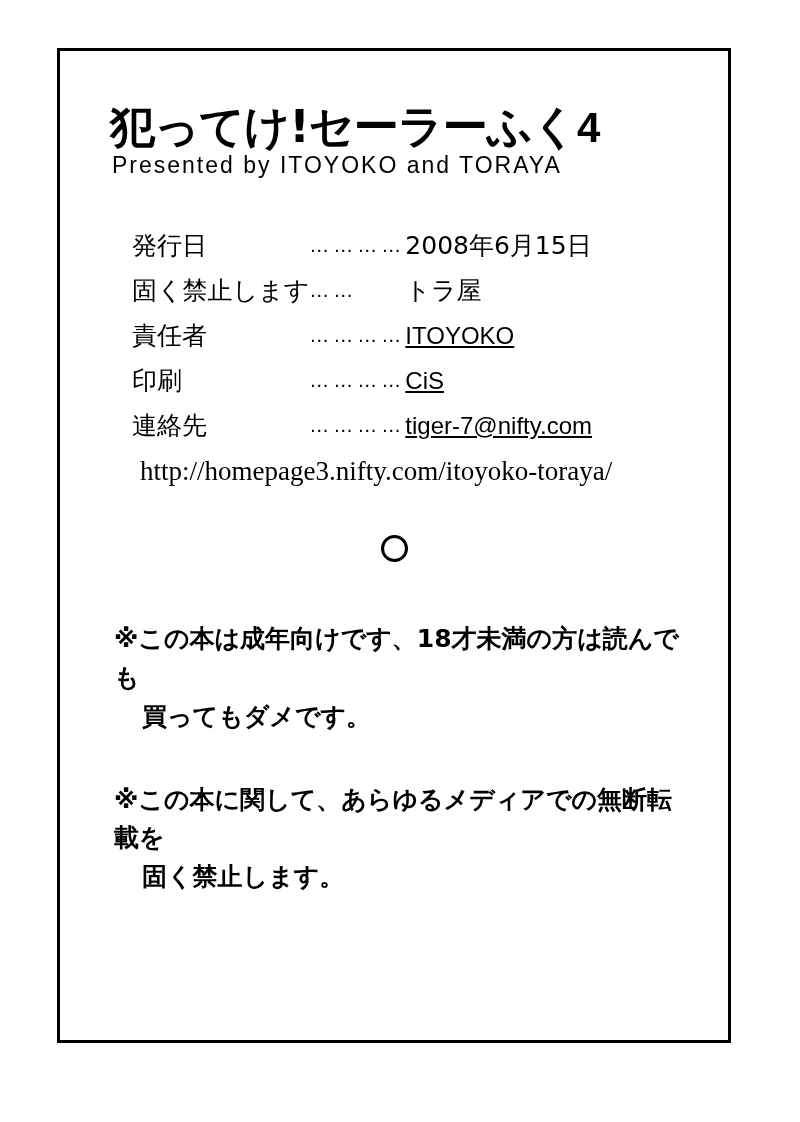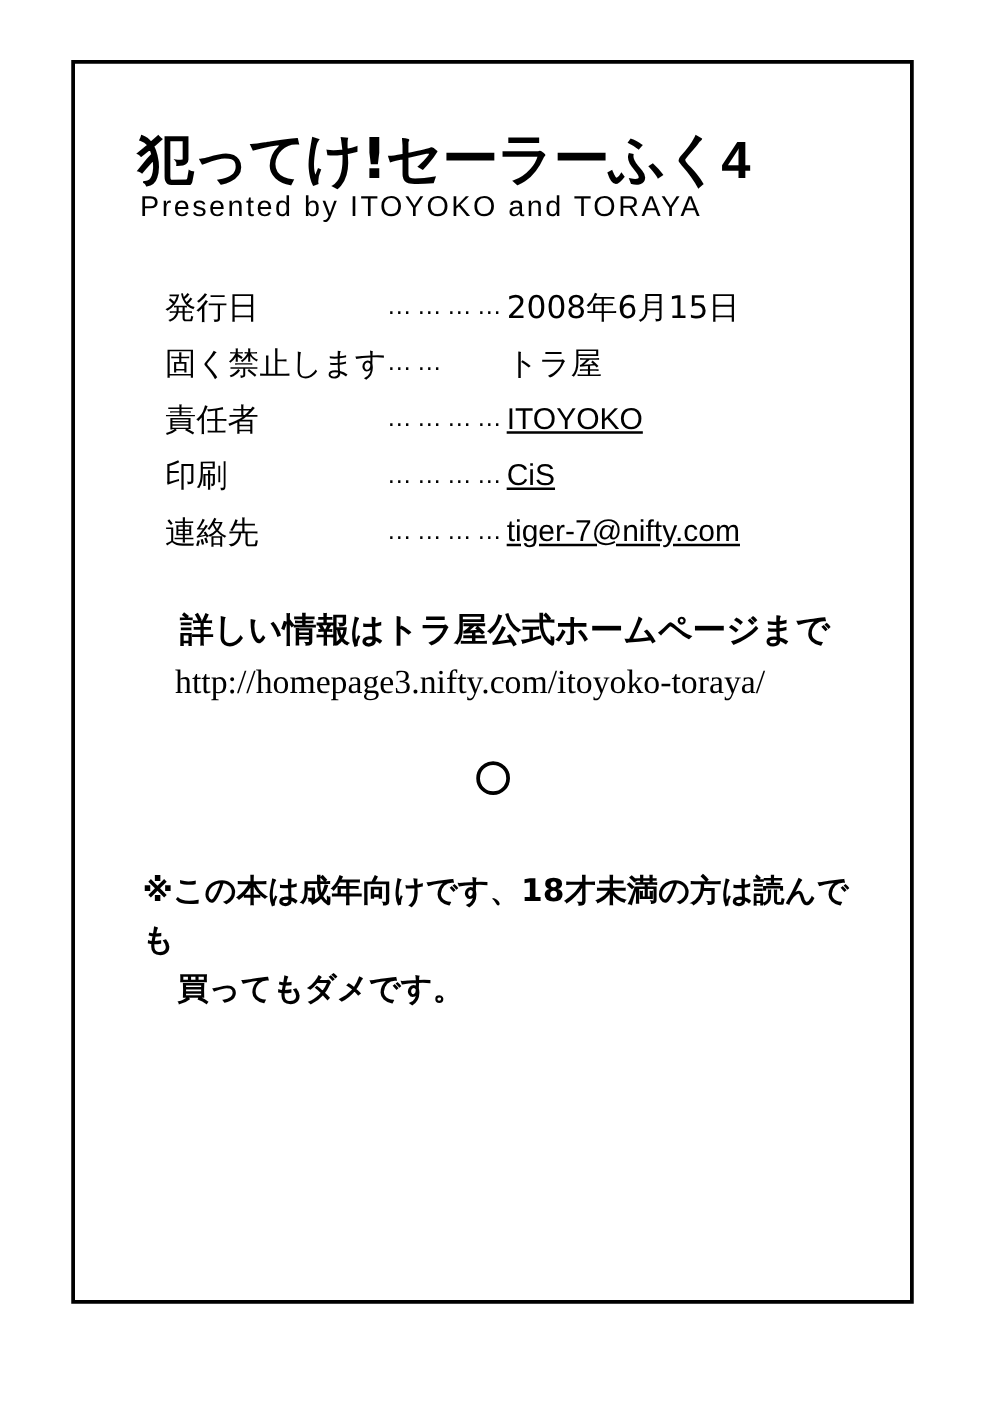--- a/index.html
+++ b/index.html
@@ -184,29 +184,32 @@
             <td class="c-value latin">CiS</td>
           </tr>
           <tr>
             <td class="c-label">連絡先</td>
             <td class="c-dots">…………</td>
             <td class="c-value latin">tiger-7@nifty.com</td>
           </tr>
         </tbody>
       </table>
 
-      <div class="hp-line">詳しい情報はトラ屋公式ホームページまで</div>
       <div class="hp-url">http://homepage3.nifty.com/itoyoko-toraya/</div>
 
       <div class="divider">
         <div class="circle"></div>
       </div>
 
       <div class="notes">
         <div class="note">
           <span>※この本は成年向けです、18才未満の方は読んでも</span>
           <span class="l2">買ってもダメです。</span>
         </div>
+        <div class="note">
+          <span>※この本に関して、あらゆるメディアでの無断転載を</span>
+          <span class="l2">固く禁止します。</span>
+        </div>
       </div>
 
     </div>
   </div>
 </div>
 
 </body></html>

